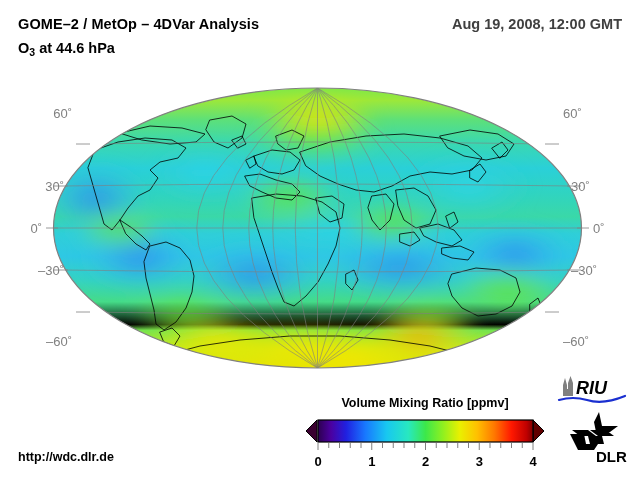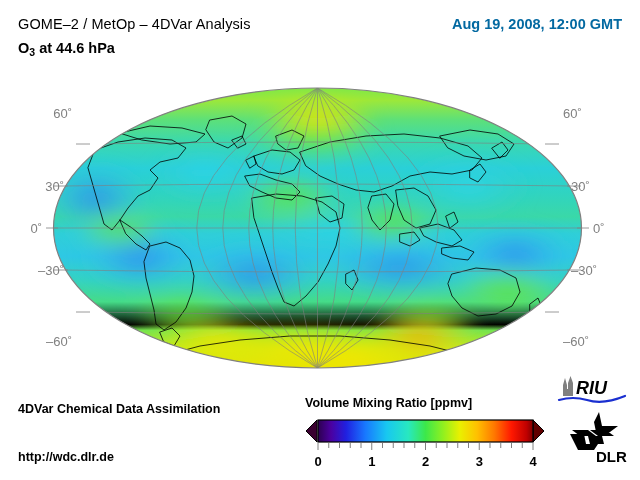--- a/index.html
+++ b/index.html
@@ -16,21 +16,21 @@
     font-family: "Liberation Sans", sans-serif;
     -webkit-font-smoothing: antialiased;
   }
 
   
   .hdr-title {
     position: absolute;
     left: 18px;
     top: 16px;
     font-size: 14.5px;
-    font-weight: normal;
+    font-weight: bold;
     color: #000000;
     letter-spacing: 0.1px;
     white-space: nowrap;
   }
   .hdr-sub {
     position: absolute;
     left: 18px;
     top: 40px;
     font-size: 14.5px;
     font-weight: bold;
@@ -42,21 +42,21 @@
     vertical-align: baseline;
     position: relative;
     top: 3px;
   }
   .hdr-date {
     position: absolute;
     right: 18px;
     top: 16px;
     font-size: 14.5px;
     font-weight: bold;
-    color: #0369a1;
+    color: #404040;
     white-space: nowrap;
   }
 
   
   #map-wrap {
     position: absolute;
     left: 0px;
     top: 78px;
     width: 640px;
     height: 300px;
@@ -89,21 +89,21 @@
     left: 305px;
     top: 396px;
     width: 240px;
     height: 78px;
   }
   .cbar-title {
     position: absolute;
     left: 0;
     top: 0;
     width: 240px;
-    text-align: left;
+    text-align: center;
     font-size: 12.5px;
     font-weight: bold;
     color: #000000;
     white-space: nowrap;
   }
   #cbar-svg {
     position: absolute;
     left: 0;
     top: 20px;
   }
@@ -337,21 +337,20 @@
 
         <text class="lat-label" x="563" y="40" text-anchor="start">60˚</text>
         <text class="lat-label" x="571" y="113" text-anchor="start">30˚</text>
         <text class="lat-label" x="593" y="155" text-anchor="start">0˚</text>
         <text class="lat-label" x="571" y="197" text-anchor="start">–30˚</text>
         <text class="lat-label" x="563" y="268" text-anchor="start">–60˚</text>
       </g>
     </svg>
   </div>
 
-  <div class="foot foot-1">4DVar Chemical Data Assimilation</div>
   <div class="foot foot-3">http://wdc.dlr.de</div>
 
   <div id="cbar-wrap">
     <div class="cbar-title">Volume Mixing Ratio [ppmv]</div>
     <svg id="cbar-svg" width="240" height="58" viewBox="0 0 240 58">
       <defs>
         <linearGradient id="cbarGrad" x1="0" y1="0" x2="1" y2="0">
           <stop offset="0%" stop-color="#2d0050"></stop>
           <stop offset="6%" stop-color="#4b00a0"></stop>
           <stop offset="13%" stop-color="#2020e0"></stop>

